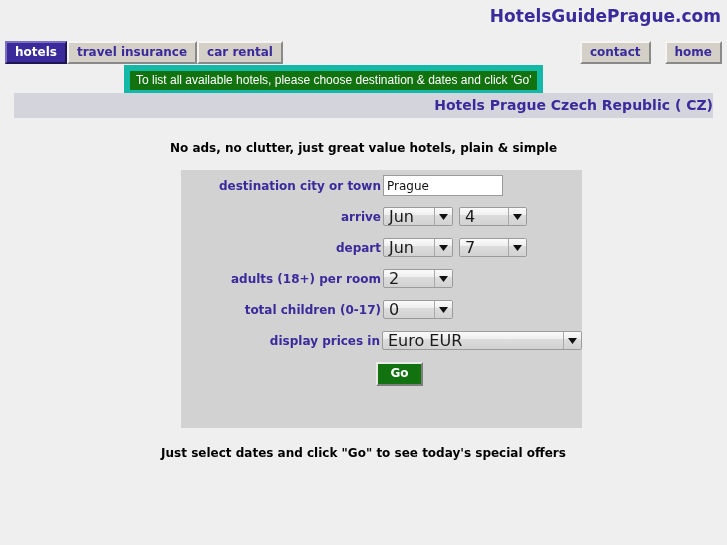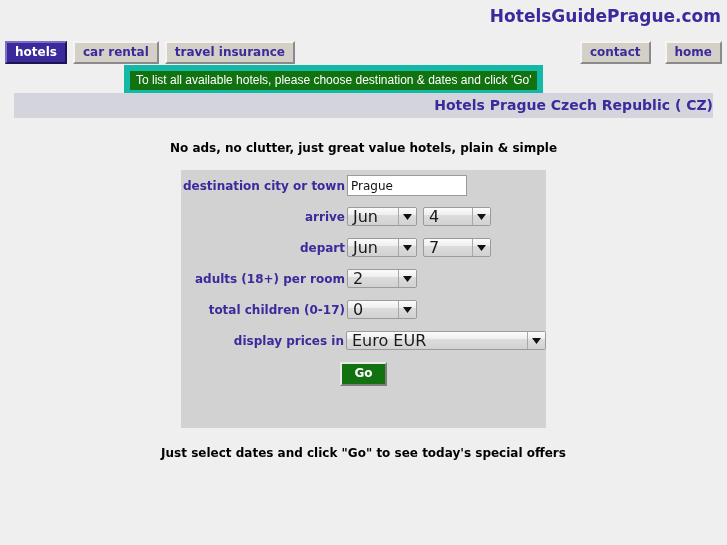--- a/index.html
+++ b/index.html
@@ -37,21 +37,20 @@
   .navbar {
     position: relative;
     height: 29px;
     background: #efefef;
   }
   .nav-left {
     position: absolute;
     left: 5px;
     top: 5px;
     display: flex;
-    gap: 6px;
     justify-content: flex-end;
   }
   .nav-right {
     position: absolute;
     right: 5px;
     top: 5px;
     display: flex;
     gap: 14px;
   }
   .tab {
@@ -130,20 +129,21 @@
   }
 
   
   .form-panel {
     position: absolute;
     left: 181px;
     top: 170px;
     width: 365px;
     height: 258px;
     background: #d2d2d2;
+    padding-left: 36px;
   }
   .form-row {
     display: flex;
     align-items: center;
     height: 31px;
     padding-left: 0px;
   }
   .form-row .lbl {
     width: 164px;
     text-align: right;
@@ -253,22 +253,22 @@
 </head>
 <body>
 
 <div class="masthead">
   <div class="site-title">HotelsGuidePrague.com</div>
 </div>
 
 <div class="navbar">
   <div class="nav-left">
     <div class="tab active">hotels</div>
+    <div class="tab">travel insurance</div>
     <div class="tab">car rental</div>
-    <div class="tab">travel insurance</div>
   </div>
   <div class="nav-right">
     <div class="tab">contact</div>
     <div class="tab">home</div>
   </div>
 </div>
 
 <div class="notice-wrap">
   <div class="notice">To list all available hotels, please choose destination &amp; dates and click 'Go'</div>
 </div>

